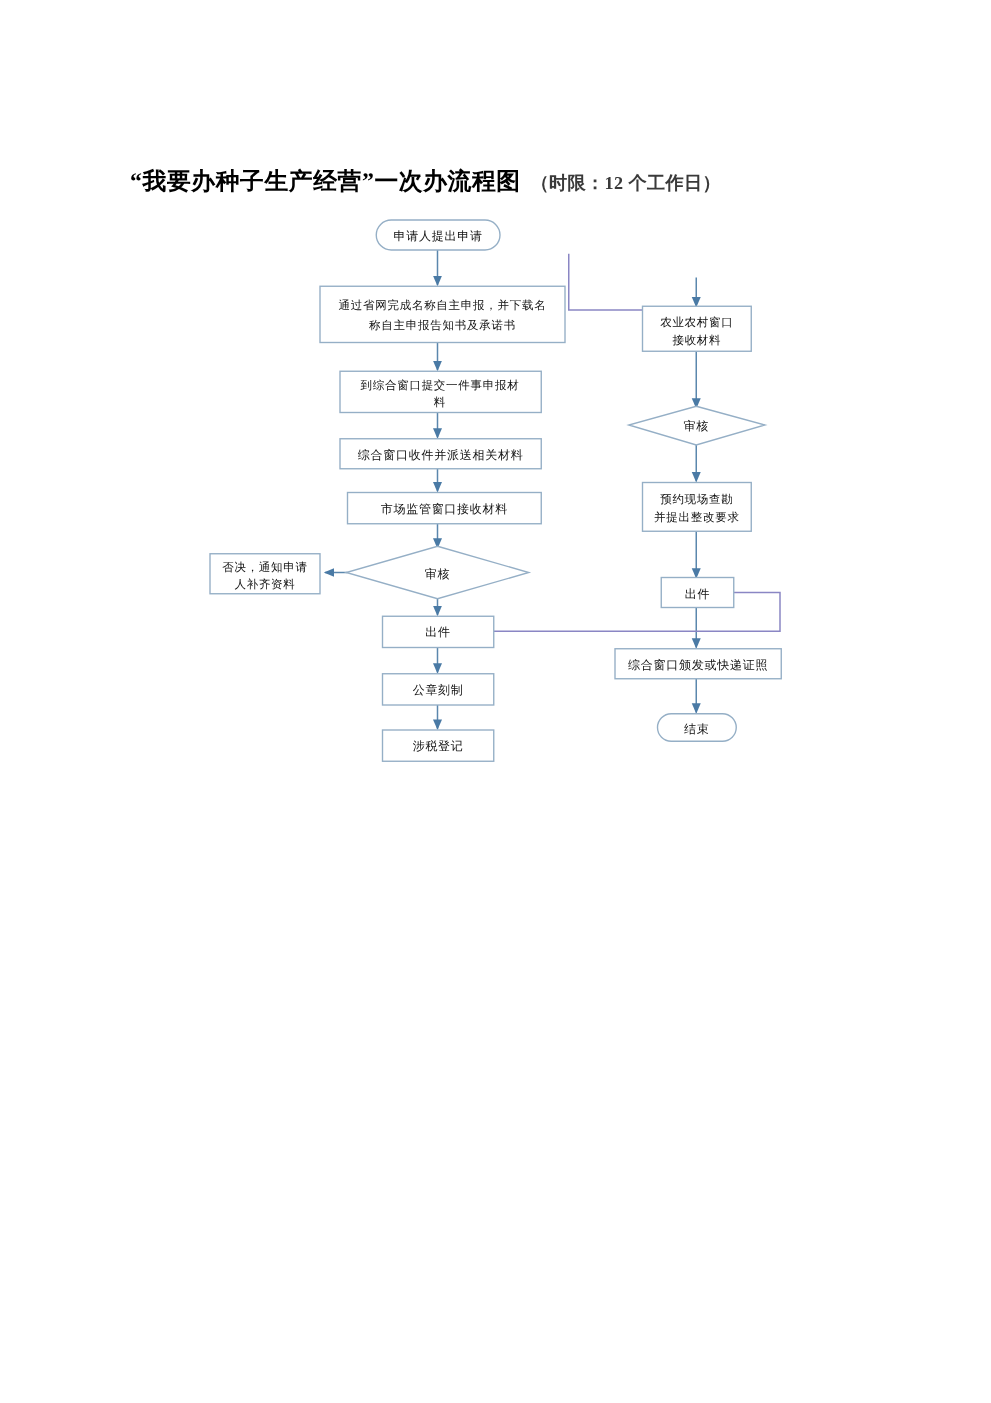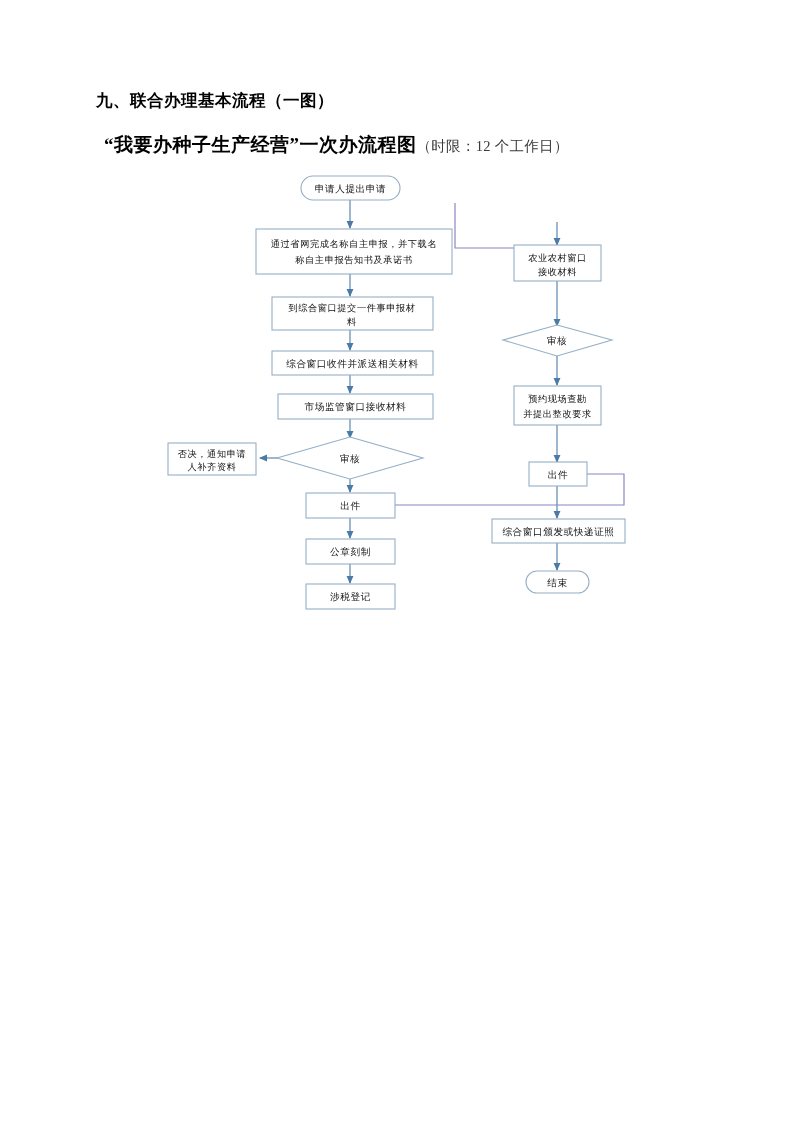--- a/index.html
+++ b/index.html
@@ -37,23 +37,24 @@
     align-items: baseline;
   }
   .heading-2 .main {
     font-size: 19px;
     font-weight: bold;
     letter-spacing: 0.5px;
     margin-left: 8px;
   }
   .heading-2 .sub {
     font-size: 14.5px;
-    font-weight: normal;
+    font-weight: bold;
     color: #3a3a3a;
     letter-spacing: 0.3px;
+    margin-left: 8px;
   }
   .flow-wrap {
     position: absolute;
     left: 0;
     top: 0;
     width: 793px;
     height: 986px;
   }
   svg.flow {
     position: absolute;
@@ -90,21 +91,20 @@
   }
   .arrow-blue {
     fill: #4a7aa5;
   }
 </style>
 </head>
 <body>
 
 <div class="page">
 
-  <div class="heading-1">九、联合办理基本流程（一图）</div>
 
   <div class="heading-2">
     <span class="main">“我要办种子生产经营”一次办流程图</span>
     <span class="sub">（时限：12 个工作日）</span>
   </div>
 
   <div class="flow-wrap">
     <svg class="flow" viewBox="0 0 793 1122" xmlns="http://www.w3.org/2000/svg">
 
       <defs>

